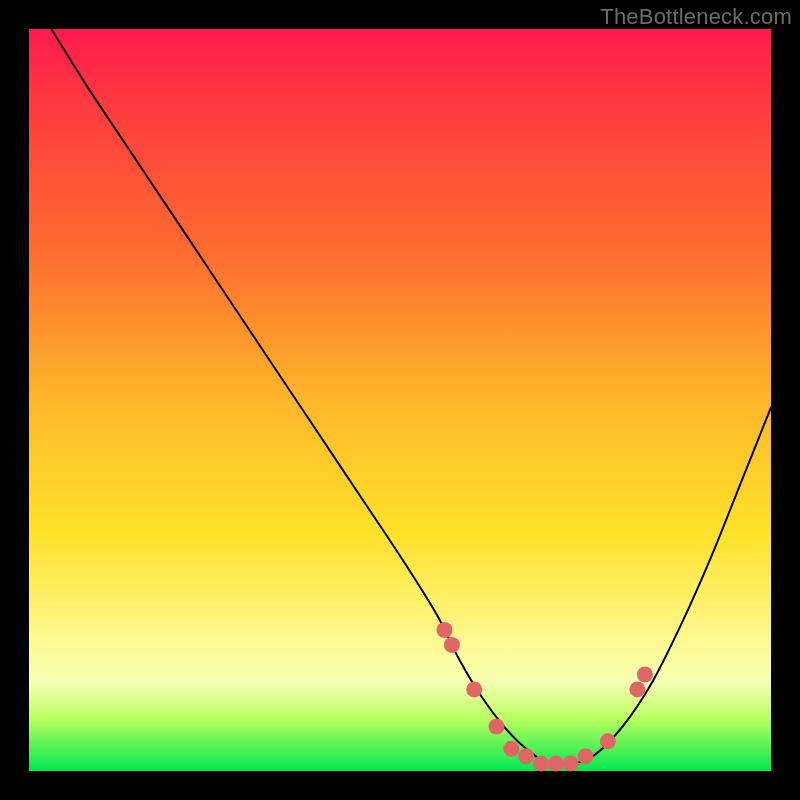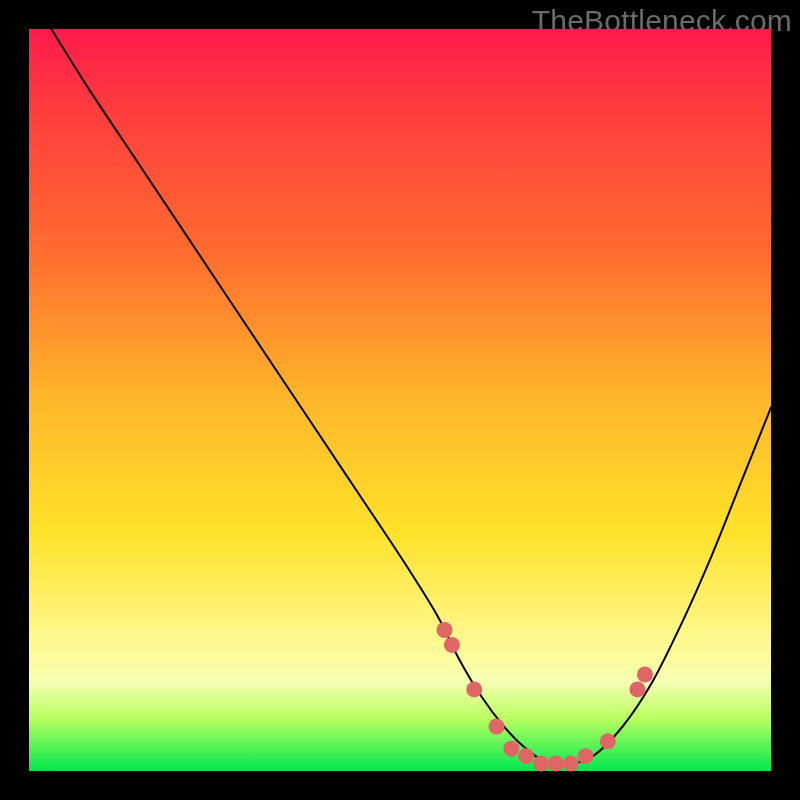--- a/index.html
+++ b/index.html
@@ -37,21 +37,21 @@
       #f6ffb2 88%,
       #b8ff5f 93%,
       #00e84e 100%
     );
   }
   .watermark {
     position: absolute;
     top: 4px;
     right: 8px;
     color: #6b6b6b;
-    font-size: 30px;
+    font-size: 22px;
     font-weight: 500;
     letter-spacing: 0.2px;
     user-select: none;
   }
   svg.curve {
     position: absolute;
     left: 0;
     top: 0;
     width: 742px;
     height: 742px;

